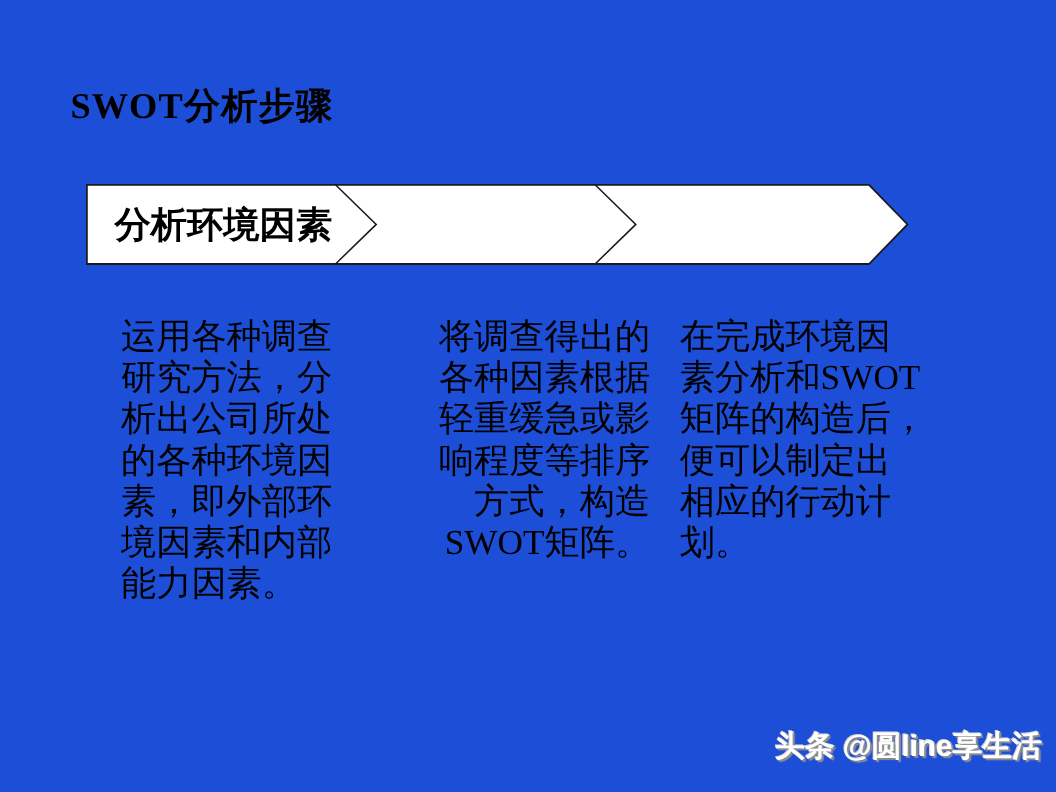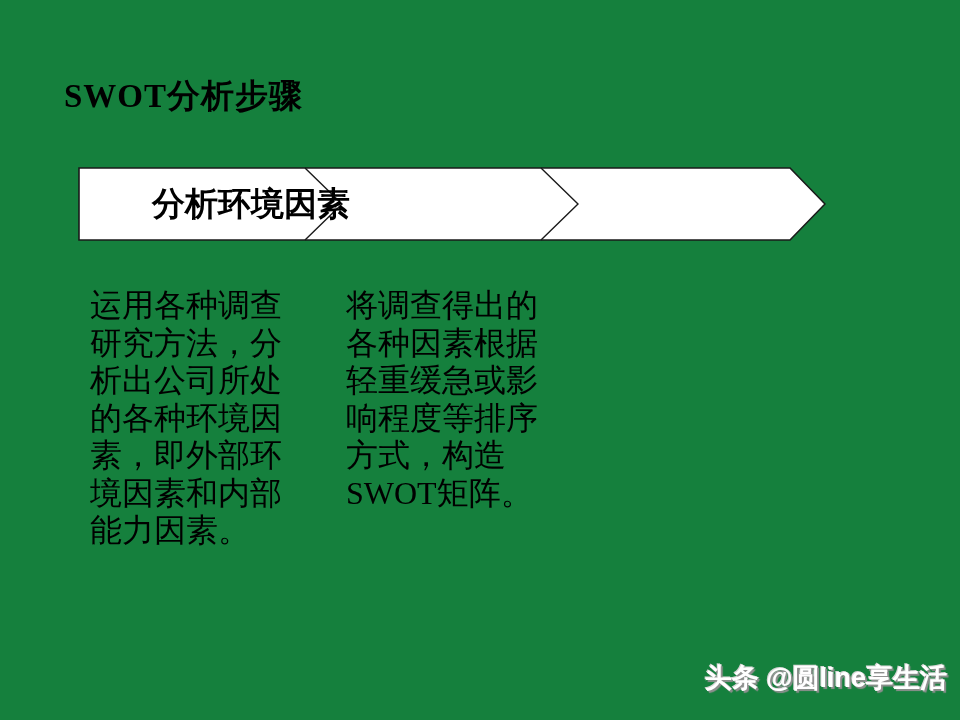--- a/index.html
+++ b/index.html
@@ -1,20 +1,20 @@
 <!DOCTYPE html>
 <html><head>
 <meta charset="utf-8">
 <style>
   html, body { margin: 0; padding: 0; background: #ffffff; }
   .slide {
     position: relative;
     width: 960px;
     height: 720px;
-    background: #15803d;
+    background: #1d4ed8;
     overflow: hidden;
     font-family: "Liberation Serif", "DejaVu Serif", serif;
     color: #000000;
   }
   .title {
     position: absolute;
     left: 64px;
     top: 74px;
     margin: 0;
     font-size: 33px;
@@ -38,32 +38,33 @@
     position: absolute;
     top: 0;
     height: 74px;
     display: flex;
     align-items: center;
     justify-content: center;
     font-size: 33px;
     font-weight: bold;
     white-space: nowrap;
   }
-  .step1 { left: 0;     width: 250px; padding-left: 48px; }
+  .step1 { left: 0;     width: 250px; }
   .step2 { left: 262px; width: 240px; }
   .step3 { left: 506px; width: 210px; }
   .desc {
     position: absolute;
     top: 287px;
     font-size: 32px;
     line-height: 37.5px;
     white-space: pre-line;
+    margin-left: 20px;
   }
   .desc1 { left: 90px;  width: 240px; }
-  .desc2 { left: 346px; width: 240px; }
+  .desc2 { left: 331px; width: 240px; text-align: right; }
   .desc3 { left: 598px; width: 250px; }
   .watermark {
     position: absolute;
     top: 660px;
     right: 13px;
     font-family: "Liberation Sans", "DejaVu Sans", sans-serif;
     font-size: 27px;
     font-weight: bold;
     white-space: nowrap;
     color: #ffffff;
@@ -92,16 +93,22 @@
 的各种环境因
 素，即外部环
 境因素和内部
 能力因素。</div>
   <div class="desc desc2">将调查得出的
 各种因素根据
 轻重缓急或影
 响程度等排序
 方式，构造
 SWOT矩阵。</div>
+  <div class="desc desc3">在完成环境因
+素分析和SWOT
+矩阵的构造后，
+便可以制定出
+相应的行动计
+划。</div>
 
   <div class="watermark">头条 @圆line享生活</div>
 
 </div>
 
 </body></html>

